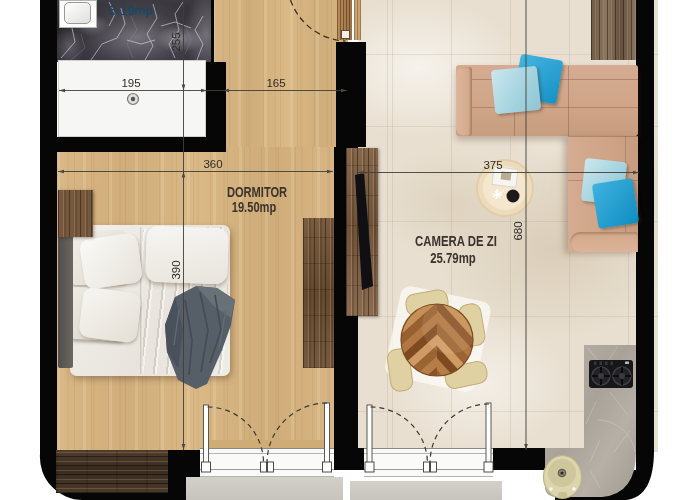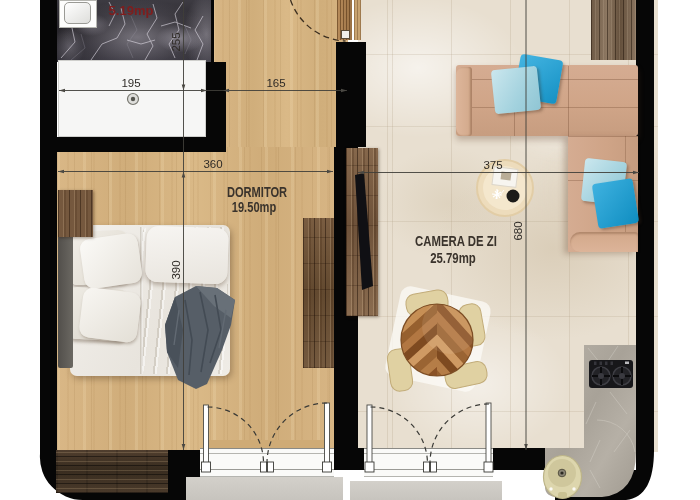--- a/index.html
+++ b/index.html
@@ -386,21 +386,21 @@
       <text x="131" y="87" text-anchor="middle">195</text>
       <text x="276" y="87" text-anchor="middle">165</text>
       <text x="213" y="168" text-anchor="middle">360</text>
       <text x="493" y="169" text-anchor="middle">375</text>
       <text transform="translate(180,42) rotate(-90)" text-anchor="middle">255</text>
       <text transform="translate(180,270) rotate(-90)" text-anchor="middle">390</text>
       <text transform="translate(522,231) rotate(-90)" text-anchor="middle">680</text>
     </g>
   </svg>
 
-  <div style="left:81px;top:3px;width:100px;text-align:center;font-size:13px;font-weight:700;color:#7f1d1d;">5.19mp</div>
+  <div style="left:81px;top:3px;width:100px;text-align:center;font-size:13px;font-weight:400;color:#0c4a6e;">5.19mp</div>
 
   <div style="left:187px;top:183px;width:140px;text-align:center;font-size:15px;font-weight:700;color:#3a332c;transform:scaleX(.74);">DORMITOR</div>
   <div style="left:184px;top:198px;width:140px;text-align:center;font-size:15px;font-weight:700;color:#3a332c;transform:scaleX(.74);">19.50mp</div>
 
   <div style="left:386px;top:232px;width:140px;text-align:center;font-size:15px;font-weight:700;color:#3a332c;transform:scaleX(.76);">CAMERA DE ZI</div>
   <div style="left:383px;top:249px;width:140px;text-align:center;font-size:15px;font-weight:700;color:#3a332c;transform:scaleX(.76);">25.79mp</div>
 
 </div>
 
 </body></html>

